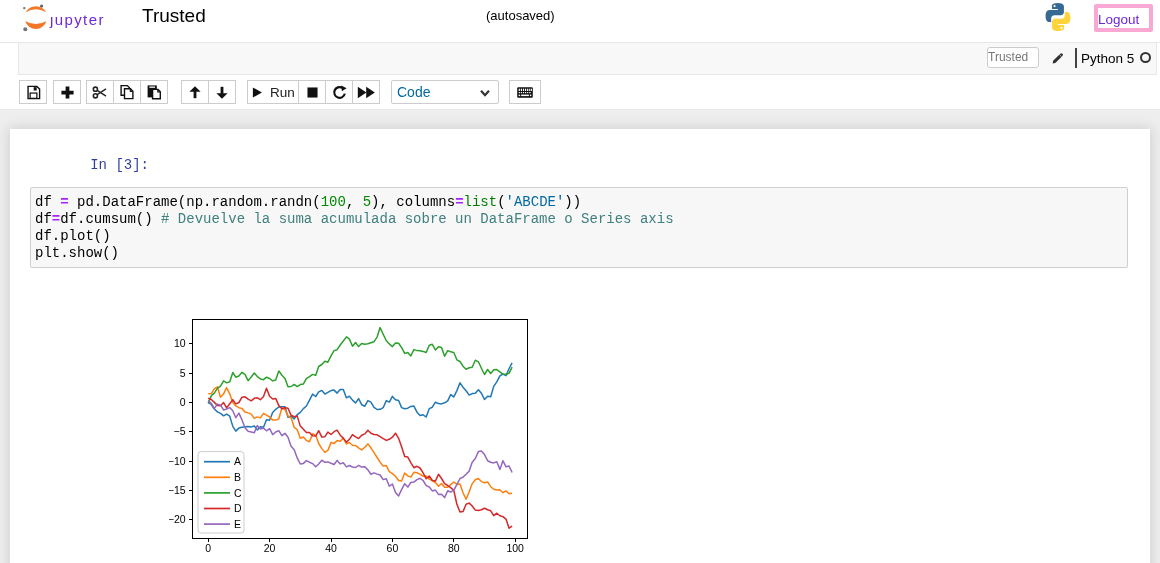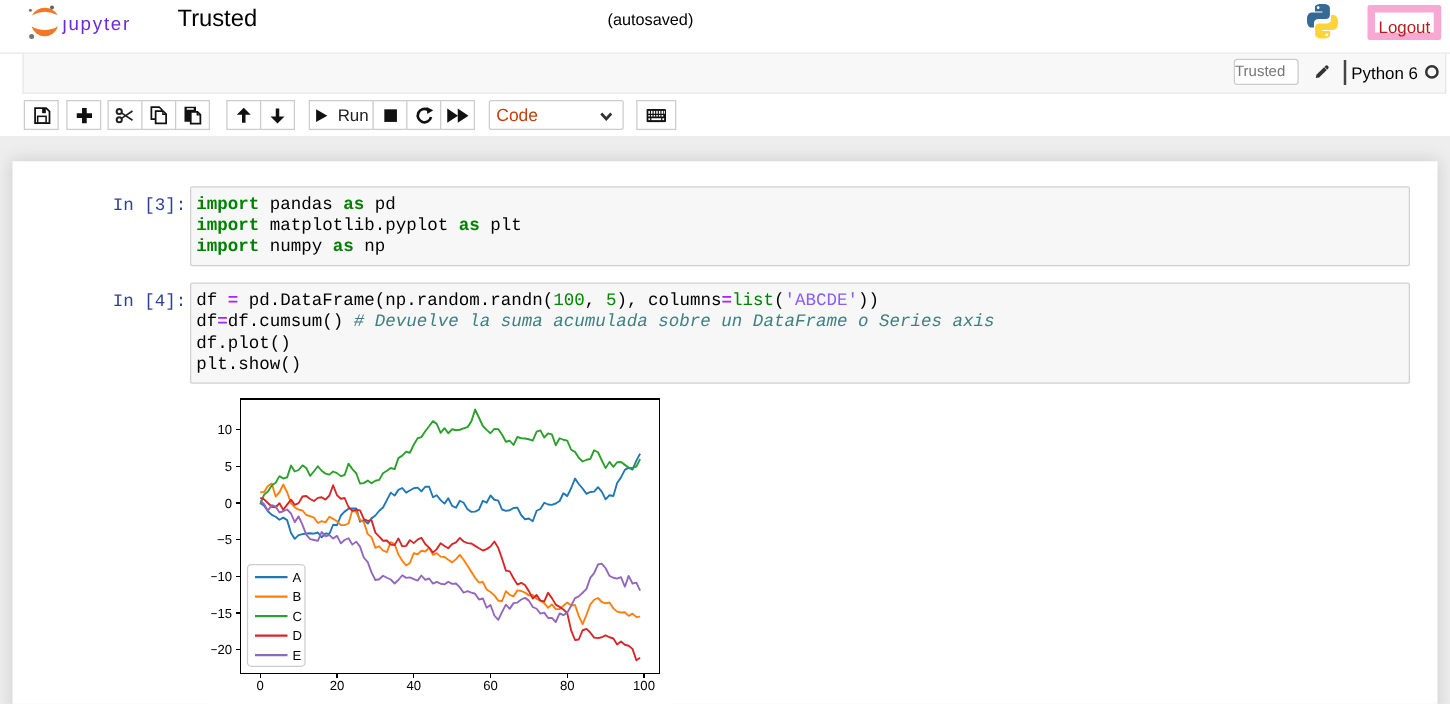--- a/index.html
+++ b/index.html
@@ -2,47 +2,47 @@
 <html><head><meta charset="utf-8"><style>
 *{margin:0;padding:0;box-sizing:border-box}
 html,body{width:1160px;height:563px;overflow:hidden;background:#eee;font-family:"Liberation Sans",sans-serif}
 #header{position:absolute;left:0;top:0;width:1160px;height:110px;background:#fff;border-bottom:1px solid #e7e7e7;box-shadow:0 0 12px 1px rgba(87,87,87,.2)}
 #topbar{position:absolute;left:0;top:0;width:100%;height:43px;border-bottom:1px solid #e7e7e7}
 #title{position:absolute;left:142px;top:5px;font-size:19px;color:#000}
 #chk{position:absolute;left:211px;top:8px;font-size:13px;letter-spacing:-0.15px;color:#000}
 #auto{position:absolute;left:486px;top:8px;font-size:13px;color:#000}
 #jtext{position:absolute;left:50px;top:8px;font-size:15px;color:#6d28d9;letter-spacing:1.4px;line-height:23px}
 #pylogo{position:absolute;left:1044px;top:3px}
-#logout{position:absolute;left:1094px;top:4px;width:59px;height:28px;border:6px solid #f9a8d4;border-radius:2px;background:#fff;font-size:13.5px;color:#b91c1c;text-align:center;line-height:24px}
+#logout{position:absolute;left:1094px;top:4px;width:59px;height:28px;border:4px solid #f9a8d4;border-radius:2px;background:#fff;font-size:13.5px;color:#6d28d9;line-height:24px}
 #menubar{position:absolute;left:18px;top:43px;width:1139px;height:32px;background:#f8f8f8;border:1px solid #e7e7e7;border-top:none}
 #menus{position:absolute;left:0;top:0;height:100%;}
 .mitem{display:inline-block;padding:8px 15px 0 15px;font-size:13.5px;color:#333;height:100%}
 #trusted{position:absolute;left:968px;top:4px;width:52px;height:21px;border:1px solid #ccc;border-radius:3px;background:#fff;font-size:12px;color:#777;text-align:left;line-height:19px}
 #pencil{position:absolute;left:1032px;top:8px}
 #ksep{position:absolute;left:1056px;top:5px;width:1.5px;height:20px;background:#444}
 #kname{position:absolute;left:1062px;top:8px;font-size:13.5px;color:#000}
 #kcirc{position:absolute;left:1121px;top:9px;width:11px;height:11px;border:2px solid #333;border-radius:50%}
 #toolbar{position:absolute;left:0;top:74px;width:100%;height:36px}
 .tbtn{position:absolute;top:6px;height:24px;background:#fff;border:1px solid #ccc;display:flex;align-items:center;justify-content:center;gap:4px}
 .tbtn svg{display:block}
 #runlbl{font-size:13.5px;color:#222;padding-left:3px}
-#codesel{position:absolute;left:391px;top:6px;width:108px;height:24px;background:#fff;border:1px solid #ccc;border-radius:2px;font-size:14px;color:#c2410c;line-height:22px;padding-left:5px}
+#codesel{position:absolute;left:391px;top:6px;width:108px;height:24px;background:#fff;border:1px solid #ccc;border-radius:2px;font-size:14px;color:#0369a1;line-height:22px;padding-left:5px}
 #codesel svg{position:absolute;right:8px;top:7px}
 #site{position:absolute;left:0;top:110px;width:1160px;height:453px;background:#eee;overflow:hidden}
 #nbc{position:absolute;left:10px;top:19px;width:1140px;height:600px;background:#fff;box-shadow:0 0 12px 1px rgba(87,87,87,.2);padding:15px}
 .cell{display:flex;padding:5px;}
 .prompt{width:122px;flex:none;text-align:right;padding-right:3px;padding-top:8px;font-family:"Liberation Mono",monospace;font-size:14px;line-height:17px;color:#303f9f;white-space:nowrap}
 .iarea{flex:1;margin-right:2px;border:1px solid #cfcfcf;border-radius:2px;background:#f7f7f7;padding:6px 0 5px 4px}
 pre.cm{font-family:"Liberation Mono",monospace;font-size:14px;line-height:17px;color:#000;margin:0;white-space:pre}
 .kw{color:#008000;font-weight:bold}
 .nm{color:#080}
 .op{color:#a2f;font-weight:bold}
-.st{color:#8b5cf6}
+.st{color:#0369a1}
 .cm{}
-.cmt{color:#408080;font-style:italic}
+.cmt{color:#408080;}
 .bi{color:#008000}
 #plotwrap{position:absolute;left:169px;top:312px}
 </style></head><body>
 <div id="header">
     <div id="topbar">
       <svg width="36" height="32" viewBox="0 0 36 32" style="position:absolute;left:18px;top:0px">
 <path d="M7.6 12.2 A 11.8 11.8 0 0 1 28.2 12.2 A 21 21 0 0 0 7.6 12.2 Z" fill="#f37726"></path>
 <path d="M7.2 20.9 A 11.0 11.0 0 0 0 28.4 20.9 A 20 20 0 0 1 7.2 20.9 Z" fill="#f37726"></path>
 <circle cx="6.3" cy="8.1" r="1.2" fill="#767677"></circle>
 <circle cx="23.6" cy="6.0" r="1.6" fill="#616262"></circle>
@@ -61,21 +61,21 @@
 </svg></span>
       <div id="logout">Logout</div>
     </div>
     <div id="menubar">
       <div id="trusted">Trusted</div>
       <span id="pencil"><svg width="13" height="13" viewBox="0 0 16 16">
           <path d="M2 14 L2.6 10.9 L11.4 2.1 A1.9 1.9 0 0 1 14.1 4.8 L5.3 13.6 L2 14 Z" fill="#333"></path>
           <path d="M10.3 3.2 L13 5.9" stroke="#fff" stroke-width="0.8"></path>
         </svg></span>
       <div id="ksep"></div>
-      <span id="kname">Python 6</span>
+      <span id="kname">Python 5</span>
       <div id="kcirc"></div>
     </div>
     <div id="toolbar">
       <div class="tbtn" style="left:19px;width:28px">
         <svg width="15" height="15" viewBox="0 0 16 16">
           <path d="M2.2 1.5 H11.6 L14.5 4.4 V14.5 H2.2 Z" fill="none" stroke="#111" stroke-width="1.5"></path>
           <rect x="8.2" y="2.3" width="3.2" height="3.6" fill="#111"></rect>
           <rect x="4.4" y="8.6" width="7.2" height="5.6" fill="#fff" stroke="#111" stroke-width="1.3"></rect>
         </svg>
       </div>
@@ -166,28 +166,22 @@
             <rect x="12.9" y="7.6" width="1.4" height="1.5"></rect>
           </g>
         </svg>
       </div>
     </div>
   </div>
 <div id="site">
     <div id="nbc">
       <div class="cell">
         <div class="prompt">In [3]:</div>
-        <div class="iarea">
-          <pre class="cm"><span class="kw">import</span> pandas <span class="kw">as</span> pd
-<span class="kw">import</span> matplotlib.pyplot <span class="kw">as</span> plt
-<span class="kw">import</span> numpy <span class="kw">as</span> np</pre>
-        </div>
       </div>
       <div class="cell" style="margin-top:3px">
-        <div class="prompt">In [4]:</div>
         <div class="iarea">
           <pre class="cm">df <span class="op">=</span> pd.DataFrame(np.random.randn(<span class="nm">100</span>, <span class="nm">5</span>), columns<span class="op">=</span><span class="bi">list</span>(<span class="st">'ABCDE'</span>))
 df<span class="op">=</span>df.cumsum() <span class="cmt"># Devuelve la suma acumulada sobre un DataFrame o Series axis</span>
 df.plot()
 plt.show()</pre>
         </div>
       </div>
     </div>
   </div>
 <div id="plotwrap"><svg id="plot" width="368" height="256" viewBox="0 0 368 256" font-family="Liberation Sans, sans-serif">

